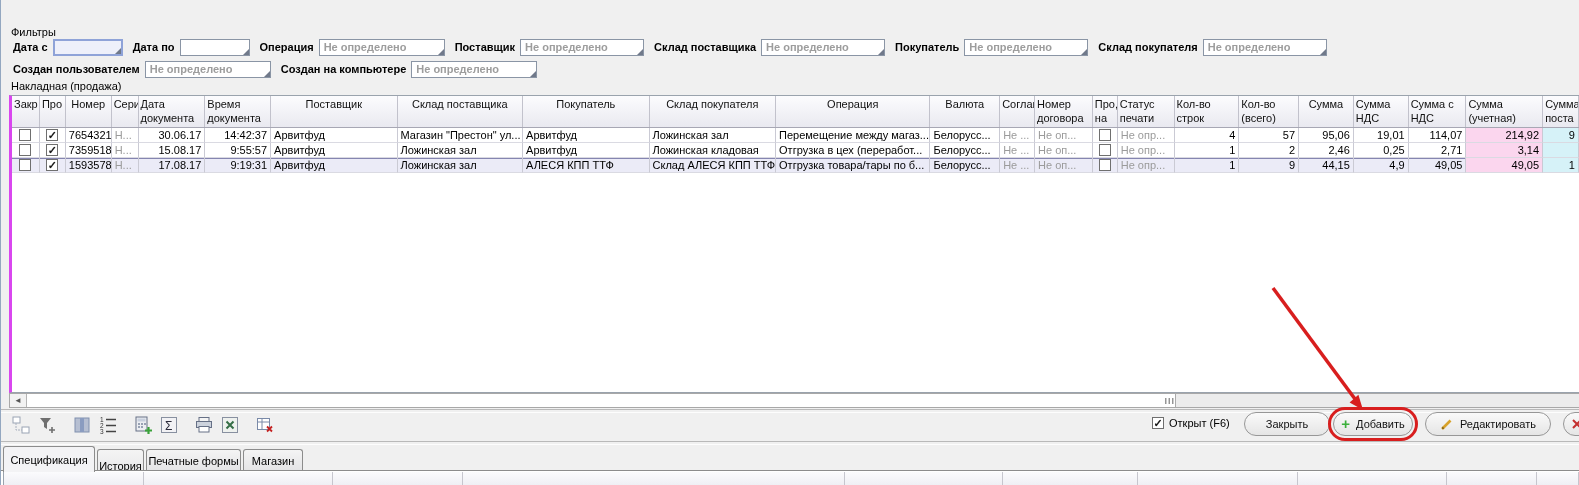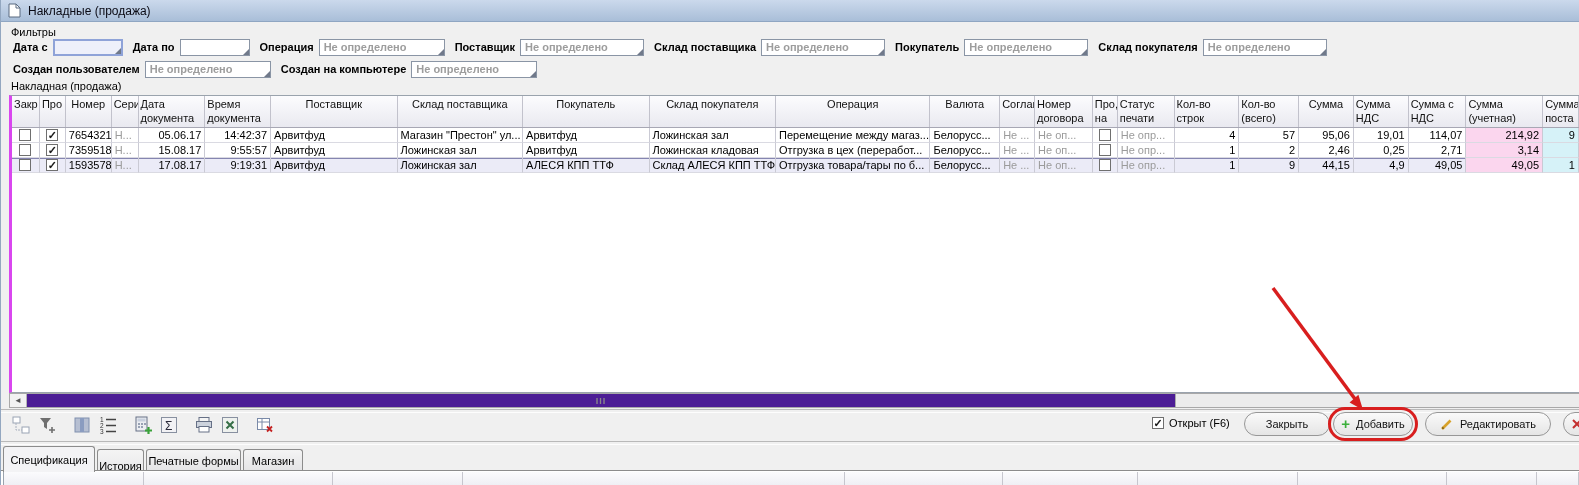--- a/index.html
+++ b/index.html
@@ -39,22 +39,22 @@
     padding:0 3px;line-height:14px;white-space:nowrap;overflow:hidden;}
   .td.muted{color:#9b9b9b;}
   .cb{width:12px;height:12px;border:1px solid #6f6f6f;background:#fff;box-sizing:border-box;
     font-size:11px;line-height:10px;text-align:center;color:#1a1a1a;font-weight:bold;}
   .cbcell{display:flex;align-items:center;justify-content:center;}
   
   .hscroll{position:absolute;left:8px;right:0;top:393px;height:15px;background:#ececec;
     border:1px solid #a8a8a8;border-right:none;box-sizing:border-box;display:flex;}
   .hscroll-btn{width:16px;background:#f2f2f2;border-right:1px solid #b5b5b5;
     display:flex;align-items:center;justify-content:center;font-size:8px;color:#555;}
-  .hscroll-thumb{width:1148px;background:#4c1d95;border-right:1px solid #ababab;
-    display:flex;align-items:center;justify-content:center;}
+  .hscroll-thumb{width:1148px;background:#ffffff;border-right:1px solid #ababab;
+    display:flex;align-items:center;justify-content:flex-end;}
   .grip{color:#8a8a8a;font-size:9px;font-weight:bold;letter-spacing:1px;}
   .sep1{position:absolute;left:0;right:0;top:409px;height:2px;
     border-top:1px solid #b9b9b9;border-bottom:1px solid #fdfdfd;}
   .sep2{position:absolute;left:0;right:0;top:441px;height:2px;
     border-top:1px solid #b9b9b9;border-bottom:1px solid #fdfdfd;}
   
   .toolbar{position:absolute;left:8px;top:411px;height:28px;display:flex;gap:3px;align-items:center;}
   .ticon{width:23px;height:23px;display:flex;align-items:center;justify-content:center;}
   .tgap{width:6px;}
   
@@ -76,29 +76,20 @@
   .bh{height:100%;background:#f3f3f6;border-right:1px solid #c6c6ce;box-sizing:border-box;
     background-image:linear-gradient(#fbfbfd,#e9e9f0);}
   
   .overlay{position:absolute;inset:0;pointer-events:none;z-index:20;}
 </style>
 </head>
 <body>
 
 <div class="window">
 
-  <div class="titlebar">
-    <span style="display:flex;">
-      <svg width="13" height="15" viewBox="0 0 13 15">
-        <path d="M1 1 h7 l4 4 v9 h-11 z" fill="#ffffff" stroke="#5a6a80"></path>
-        <path d="M8 1 v4 h4" fill="none" stroke="#5a6a80"></path>
-      </svg>
-    </span>
-    <span class="title-text">Накладные (продажа)</span>
-  </div>
 
   <div class="group-label" style="top:26px;">Фильтры</div>
   <div class="filters-row" style="top:38px;" id="filter-row-1">
       <div class="fl-group">
         <span class="fl-label">Дата с</span>
         <div class="fl-field focused" style="width: 70px;">
           <span class="fl-text"></span>
           <span class="notch"></span>
         </div>
       </div>
@@ -193,21 +184,21 @@
     <div id="tbody">
         <div class="tr">
           <div class="td cbcell" style="width: 28px;">
             <div class="cb"></div>
           </div>
           <div class="td cbcell" style="width: 26px;">
             <div class="cb">✓</div>
           </div>
           <div class="td" style="width: 46px;">7654321</div>
           <div class="td muted" style="width: 27px;">Н...</div>
-          <div class="td" style="width: 67px; text-align: right;">05.06.17</div>
+          <div class="td" style="width: 67px; text-align: right;">30.06.17</div>
           <div class="td" style="width: 66px; text-align: right;">14:42:37</div>
           <div class="td" style="width: 127px;">Арвитфуд</div>
           <div class="td" style="width: 126px;">Магазин "Престон" ул...</div>
           <div class="td" style="width: 127px;">Арвитфуд</div>
           <div class="td" style="width: 127px;">Ложинская зал</div>
           <div class="td" style="width: 155px;">Перемещение между магаз...</div>
           <div class="td" style="width: 70px;">Белорусс...</div>
           <div class="td muted" style="width: 35px;">Не ...</div>
           <div class="td muted" style="width: 58px;">Не оп...</div>
           <div class="td cbcell" style="width: 25px;">

